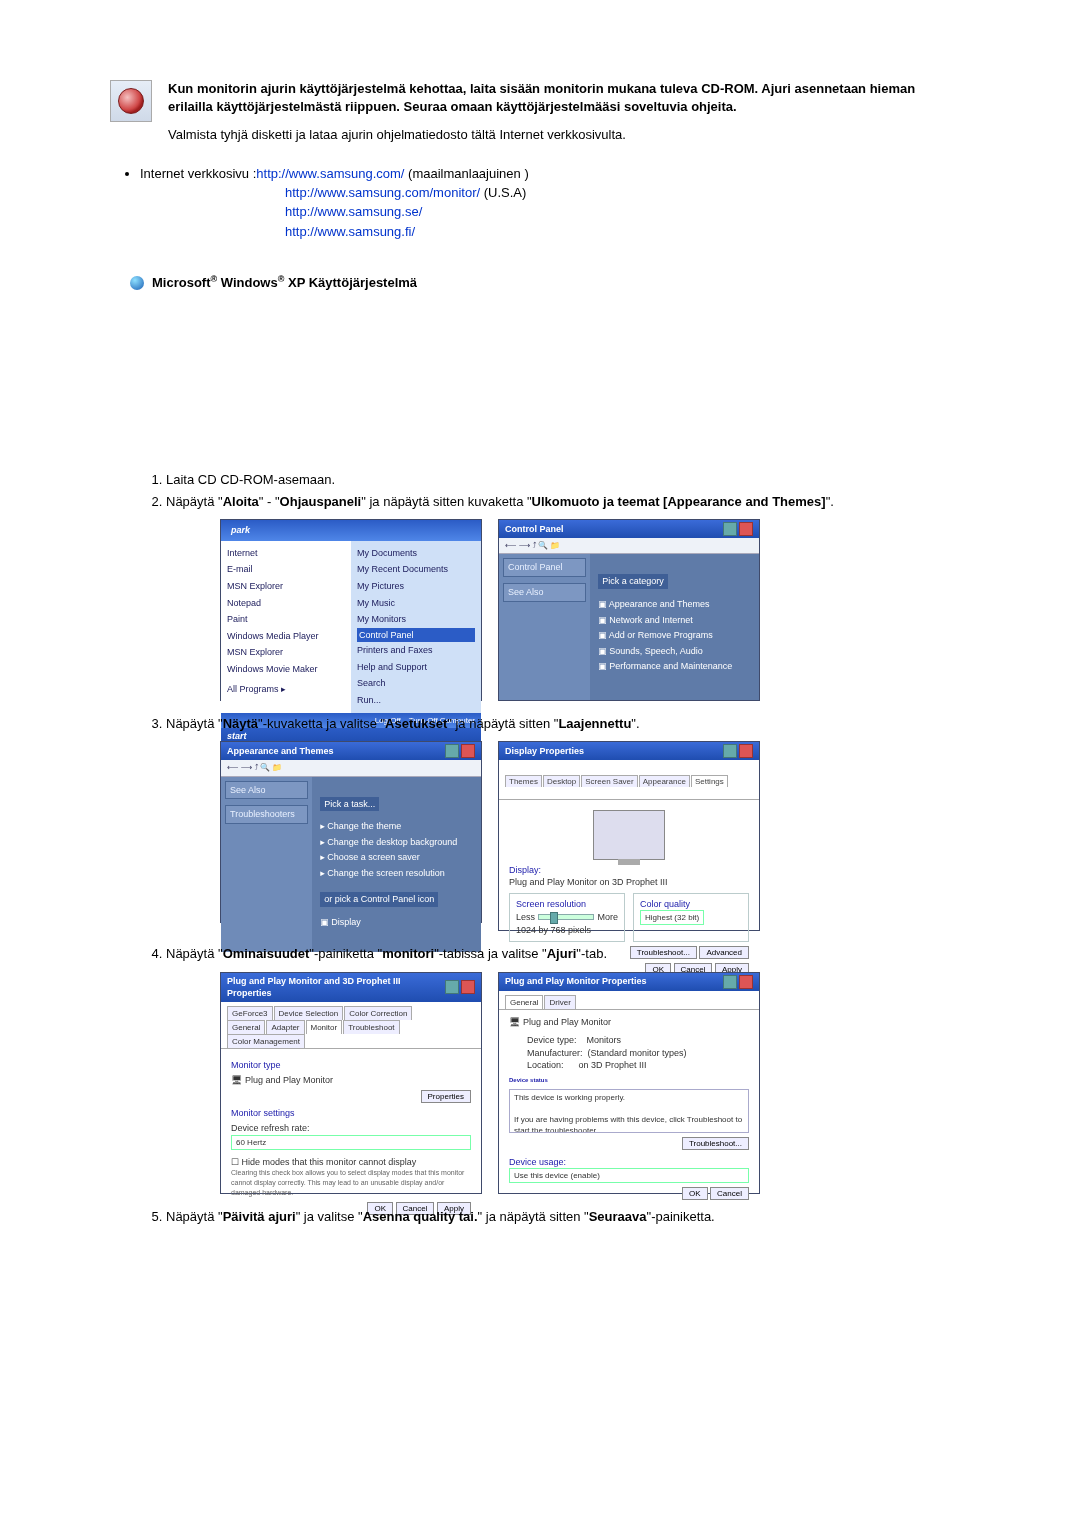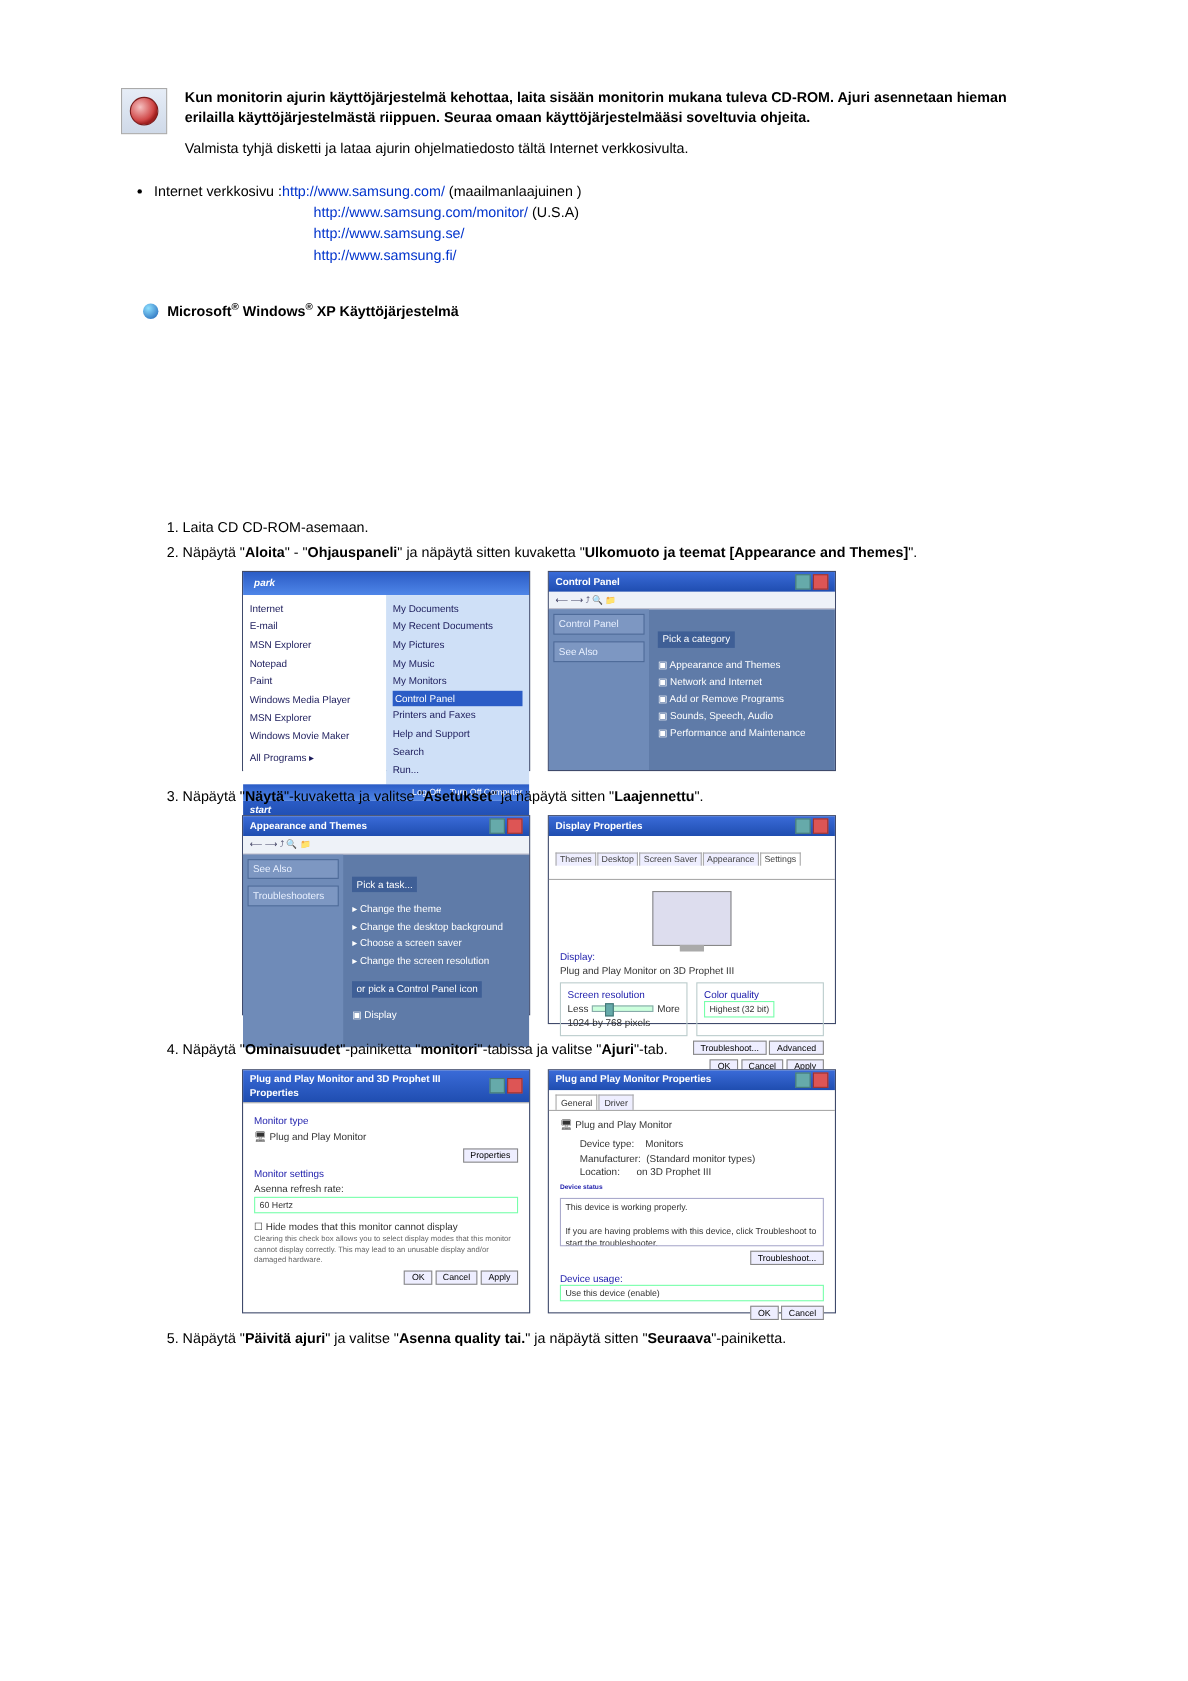--- a/index.html
+++ b/index.html
@@ -427,29 +427,33 @@
     <div class="shot-row">
 
       <div class="shot pnpprops">
         <div class="titlebar-xp">
           <span>Plug and Play Monitor and 3D Prophet III Properties</span>
           <span class="win-close">
               <span class="win-btn help"></span>
               <span class="win-btn"></span>
             </span>
         </div>
+        <div class="tabs">
+          <span>GeForce3</span><span>Device Selection</span><span>Color Correction</span><br>
+          <span>General</span><span>Adapter</span><span class="active">Monitor</span><span>Troubleshoot</span><span>Color Management</span>
+        </div>
         <div class="body">
           <div class="section">
             <h6>Monitor type</h6>
             <div>🖥 <span>Plug and Play Monitor</span></div>
             <div class="btnrow"><button class="btn">Properties</button></div>
           </div>
           <div class="section">
             <h6>Monitor settings</h6>
-            <div>Asenna refresh rate:</div>
+            <div>Device refresh rate:</div>
             <div class="dropdown">60 Hertz</div>
             <div style="margin-top:6px;">☐ <span>Hide modes that this monitor cannot display</span></div>
             <div style="font-size:7px; color:#666;">Clearing this check box allows you to select display modes that this monitor cannot display correctly. This may lead to an unusable display and/or damaged hardware.</div>
           </div>
           <div class="btnrow">
             <button class="btn">OK</button>
             <button class="btn">Cancel</button>
             <button class="btn">Apply</button>
           </div>
         </div>

